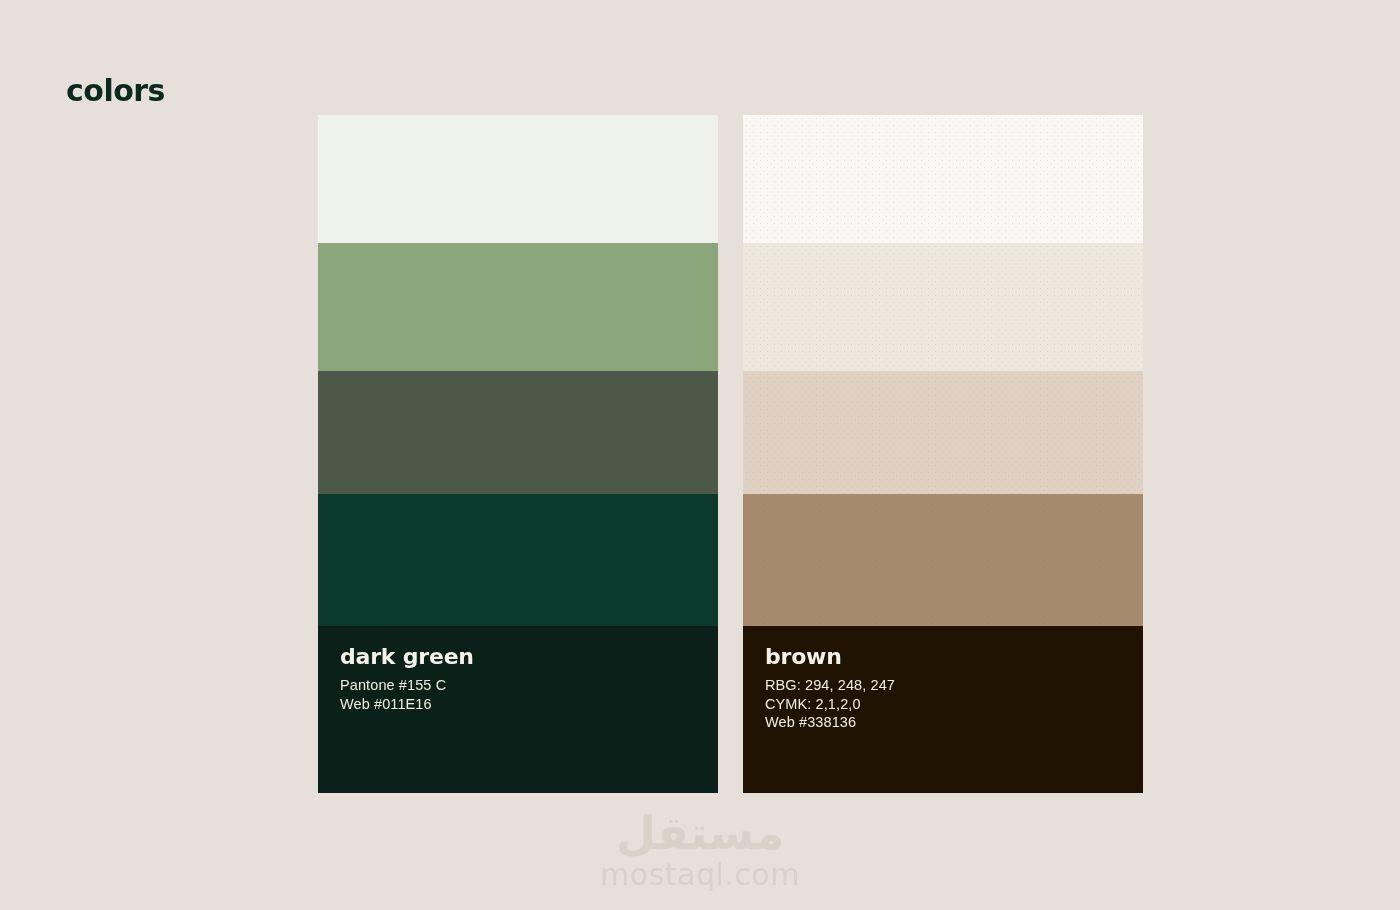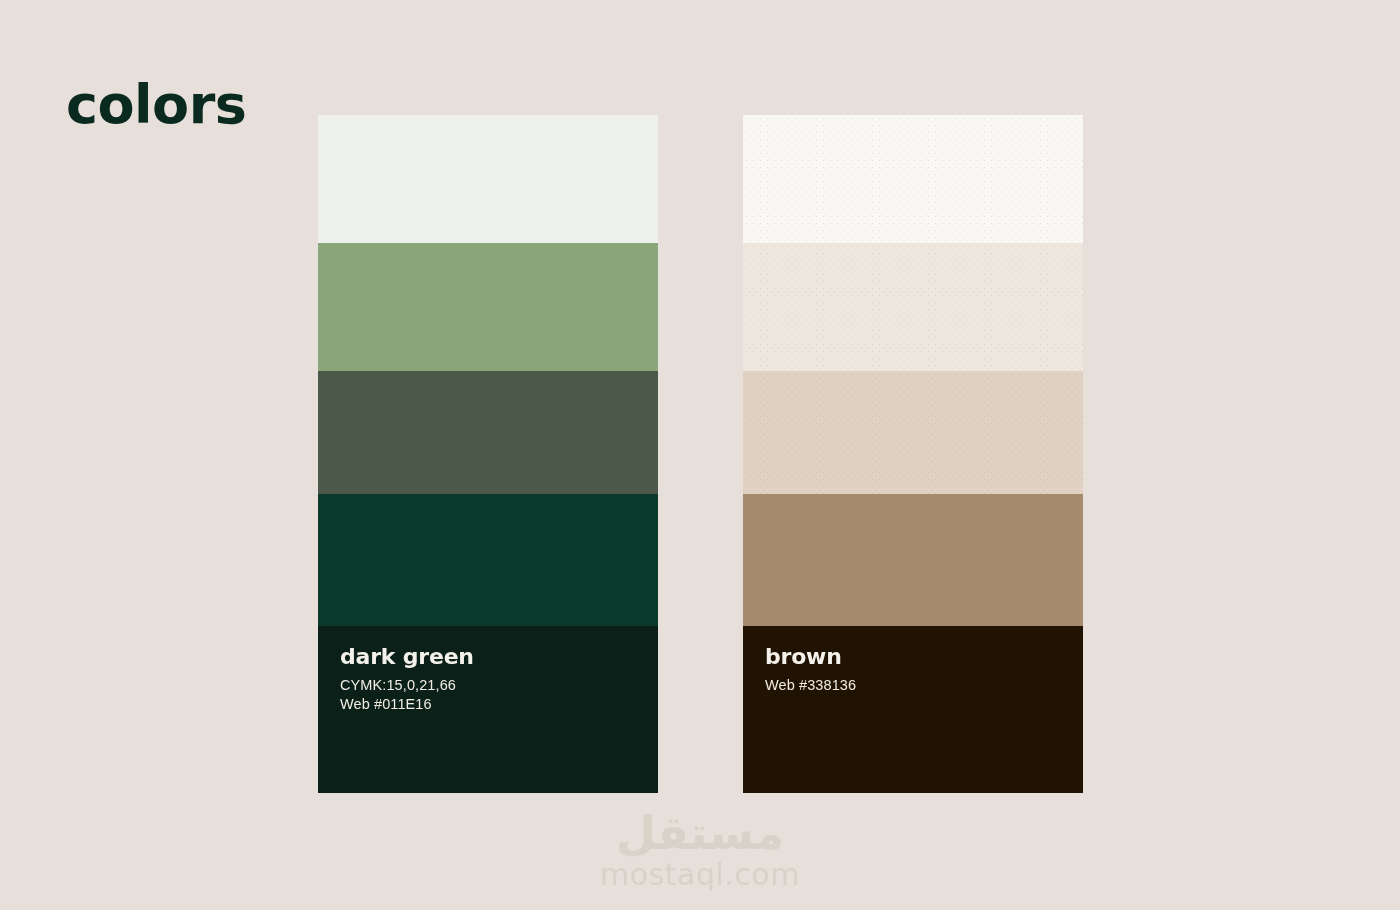--- a/index.html
+++ b/index.html
@@ -12,31 +12,31 @@
     background: #e7dfd9;
     font-family: "Liberation Sans", sans-serif;
     overflow: hidden;
     position: relative;
   }
 
   .page-title {
     position: absolute;
     left: 66px;
     top: 73px;
-    font-size: 54px;
+    font-size: 30px;
     font-weight: bold;
     letter-spacing: -0.5px;
     color: #0a2a1f;
     font-family: "DejaVu Sans", sans-serif;
   }
 
   .palette {
     position: absolute;
     top: 115px;
-    width: 340px;
+    width: 400px;
     height: 678px;
     display: flex;
     flex-direction: column;
   }
   .palette-left  { left: 318px; }
   .palette-right { left: 743px; }
 
   .swatch {
     width: 100%;
     position: relative;
@@ -103,32 +103,34 @@
 
 <div class="page-title">colors</div>
 
 <div class="palette palette-left">
     <div class="swatch" style="background: rgb(239, 241, 236); height: 128px;"></div>
     <div class="swatch" style="background: rgb(140, 166, 124); height: 128px;"></div>
     <div class="swatch" style="background: rgb(76, 88, 72); height: 123px;"></div>
     <div class="swatch" style="background: rgb(11, 58, 44); height: 132px;"></div>
     <div class="swatch swatch-info" style="background: rgb(10, 32, 24); height: 167px;">
       <div class="swatch-name">dark green</div>
-      <div class="swatch-spec">CYMK:15,0,21,66</div>
+      <div class="swatch-spec">Pantone #155 C</div>
       <div class="swatch-spec">Web #011E16</div>
     </div>
   </div>
 
 <div class="palette palette-right">
     <div class="swatch textured" style="background: rgb(250, 248, 245); height: 128px;"></div>
     <div class="swatch textured" style="background: rgb(237, 231, 222); height: 128px;"></div>
     <div class="swatch textured" style="background: rgb(224, 209, 194); height: 123px;"></div>
     <div class="swatch textured" style="background: rgb(166, 138, 109); height: 132px;"></div>
     <div class="swatch swatch-info" style="background: rgb(33, 19, 1); height: 167px;">
       <div class="swatch-name">brown</div>
+      <div class="swatch-spec">RBG: 294, 248, 247</div>
+      <div class="swatch-spec">CYMK: 2,1,2,0</div>
       <div class="swatch-spec">Web #338136</div>
     </div>
   </div>
 
 <div class="watermark">
   <div class="watermark-arabic">مستقل</div>
   <div class="watermark-domain">mostaql.com</div>
 </div>
 
 </body></html>

